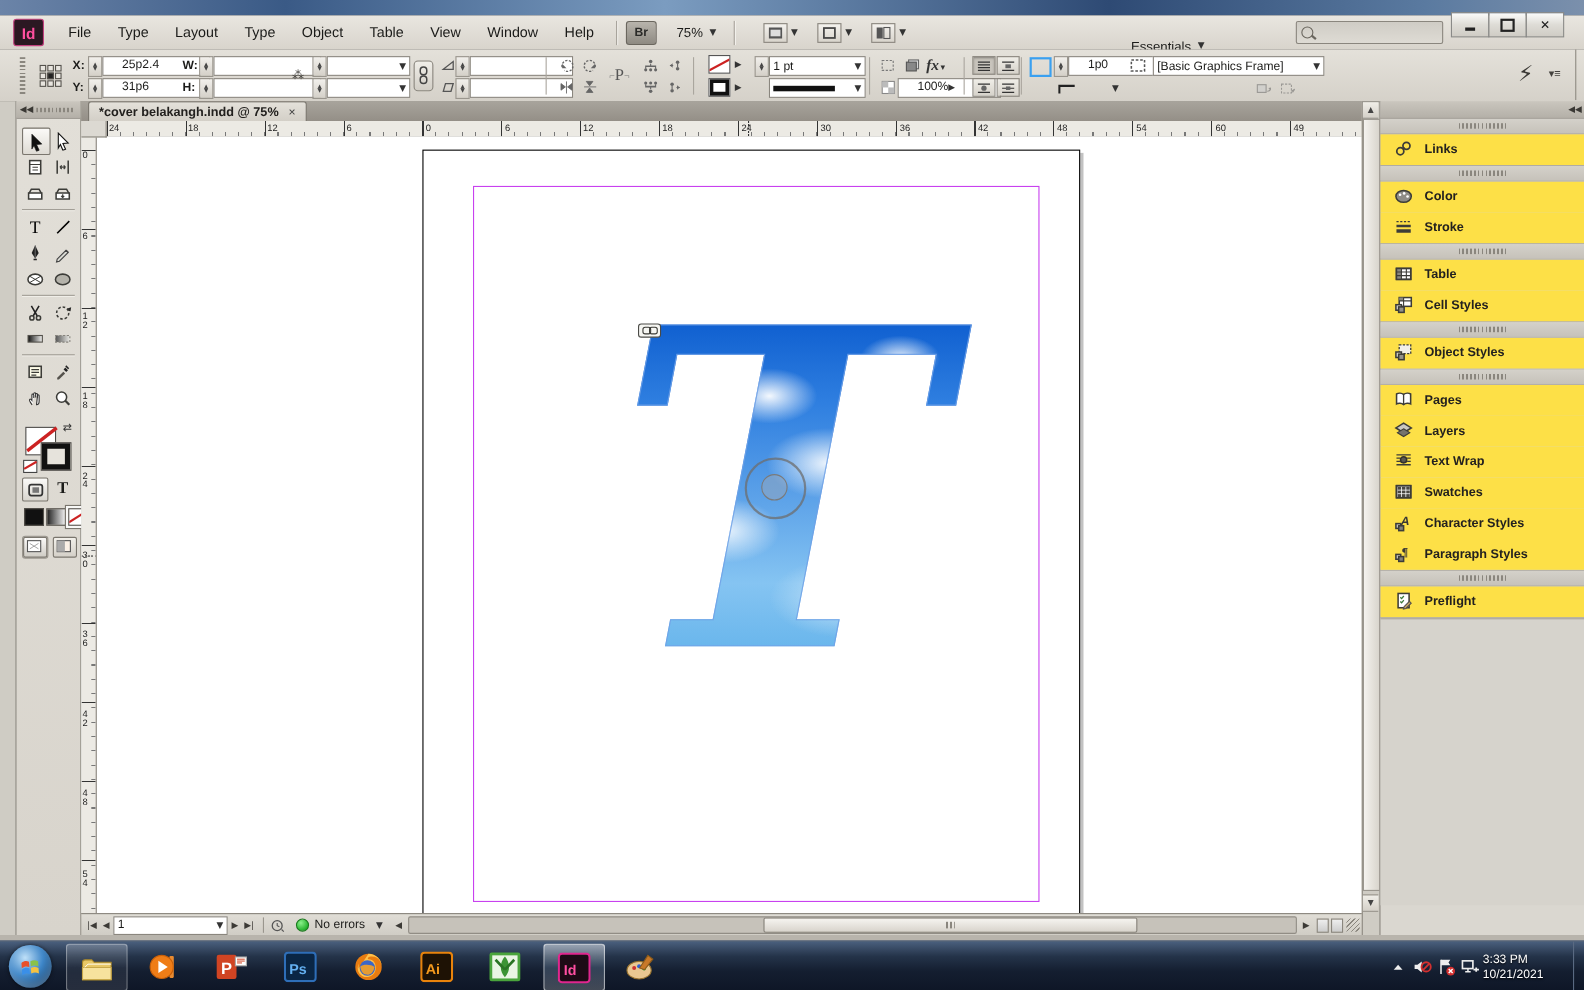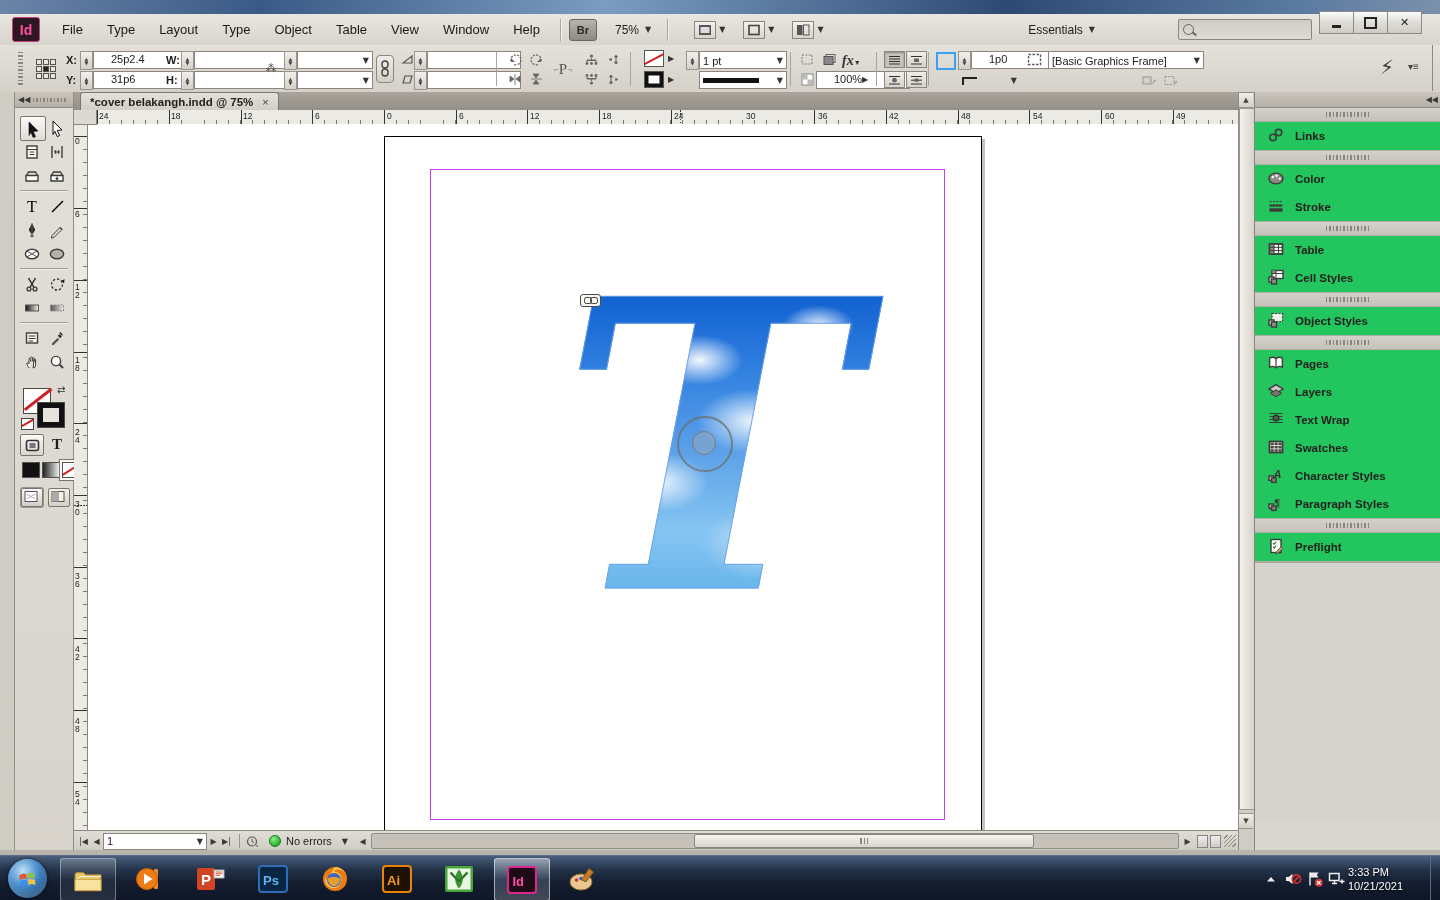--- a/index.html
+++ b/index.html
@@ -22,21 +22,21 @@
     border-radius:3px;color:#ff4f9e;font-weight:bold;font-size:14px;display:flex;align-items:center;justify-content:center;}
   .menu-item{padding:0 12px;height:31px;display:flex;align-items:center;font-size:13px;color:#1a1a18;}
   .vsep{width:1px;height:22px;background:#a8a49c;margin:0 8px;box-shadow:1px 0 0 #f4f2ee;}
   .br-btn{width:26px;height:20px;background:linear-gradient(#b8b4ac,#8e8a82);border:1px solid #6a665e;
     border-radius:3px;color:#2a2a28;font-size:11px;font-weight:bold;display:flex;align-items:center;justify-content:center;}
   .zoom-ctl{margin-left:18px;font-size:12px;display:flex;align-items:center;gap:6px;}
   .tri-d{font-size:8px;color:#333;font-family:"DejaVu Sans",sans-serif;}
   .mini-dd{display:flex;align-items:center;gap:3px;margin-left:18px;}
   .mini-dd .ic{width:20px;height:16px;border:1px solid #8a867e;background:linear-gradient(#f4f2ee,#d8d4cc);
     display:flex;align-items:center;justify-content:center;}
-  .ws-switcher{position:absolute;right:345px;top:0;height:31px;display:flex;align-items:center;gap:6px;font-size:12px;}
+  .ws-switcher{position:absolute;right:345px;top:12px;height:31px;display:flex;align-items:center;gap:6px;font-size:12px;}
   .searchbox{position:absolute;right:128px;top:5px;width:128px;height:19px;background:linear-gradient(#cfccc5,#dedbd4);
     border:1px solid #8a867e;border-radius:2px;display:flex;align-items:center;padding-left:4px;}
   .mag{width:9px;height:9px;border:1.6px solid #6a665e;border-radius:50%;position:relative;}
   .mag::after{content:"";position:absolute;left:8px;top:8px;width:5px;height:1.6px;background:#6a665e;transform:rotate(40deg);}
   
   .ctrlbar{left:0;top:45px;width:1440px;height:47px;background:linear-gradient(#e4e1da,#d5d1c9);
     border-bottom:1px solid #8e8a82;}
   .grip-v{width:5px;height:34px;background:repeating-linear-gradient(#8a867e 0 1.5px,transparent 1.5px 3.5px);}
   .proxy{width:20px;height:20px;display:grid;grid-template-columns:repeat(3,1fr);gap:1px;}
   .proxy i{border:1px solid #55524c;background:#e8e5df;}
@@ -136,21 +136,21 @@
   .vscroll{left:1238px;top:0;width:16px;height:758px;background:#cfccc4;border:1px solid #918d85;}
   .vs-btn{position:absolute;left:0;width:14px;height:14px;background:linear-gradient(#f0eee8,#d4d0c8);
     border-bottom:1px solid #9a968e;display:flex;align-items:center;justify-content:center;font-size:7px;color:#444;font-family:"DejaVu Sans",sans-serif;}
   .vthumb{position:absolute;left:0;top:15px;width:14px;height:700px;background:linear-gradient(90deg,#f4f2ee,#d8d4cc);border:1px solid #9a968e;}
   
   .rpanel{left:1254px;top:0;width:186px;height:758px;background:#dad7d0;border-left:1px solid #88847c;}
   .rp-group{border-bottom:1px solid #b0aca4;}
   .rp-grip{height:13px;background:linear-gradient(#d4d1ca,#c6c2ba);border-bottom:1px solid #b4b0a8;position:relative;}
   .rp-grip::after{content:"";position:absolute;left:50%;top:4px;width:44px;height:5px;transform:translateX(-50%);
     background:repeating-linear-gradient(90deg,#8a867e 0 1.5px,transparent 1.5px 3.5px);}
-  .rp-item{height:28px;display:flex;align-items:center;gap:10px;padding-left:12px;background:#22c55e;}
+  .rp-item{height:28px;display:flex;align-items:center;gap:10px;padding-left:12px;background:#fde047;}
   .rp-item span{font-size:11.5px;font-weight:bold;color:#23211f;}
   .rp-fill{background:#d6d3cc;height:260px;border-top:1px solid #a8a49c;}
   
   .bottomstrip{left:0;top:850px;width:1440px;height:5px;background:#b8b4ac;}
   .taskbar{left:0;top:855px;width:1440px;height:45px;
     background:linear-gradient(#4a5f7d,#243349 30%,#141e30 60%,#0e1626);border-top:1px solid #5a6f8d;}
   .orb{position:absolute;left:8px;top:3px;width:39px;height:39px;border-radius:50%;
     background:radial-gradient(circle at 38% 30%,#bfe0f8,#3e86c8 45%,#11406e 80%,#0a2646);
     box-shadow:inset 0 -4px 8px rgba(255,255,255,.25),0 0 4px rgba(0,0,0,.6);display:flex;align-items:center;justify-content:center;}
   .tb-item{position:absolute;top:2px;width:54px;height:41px;display:flex;align-items:center;justify-content:center;border-radius:3px;}

